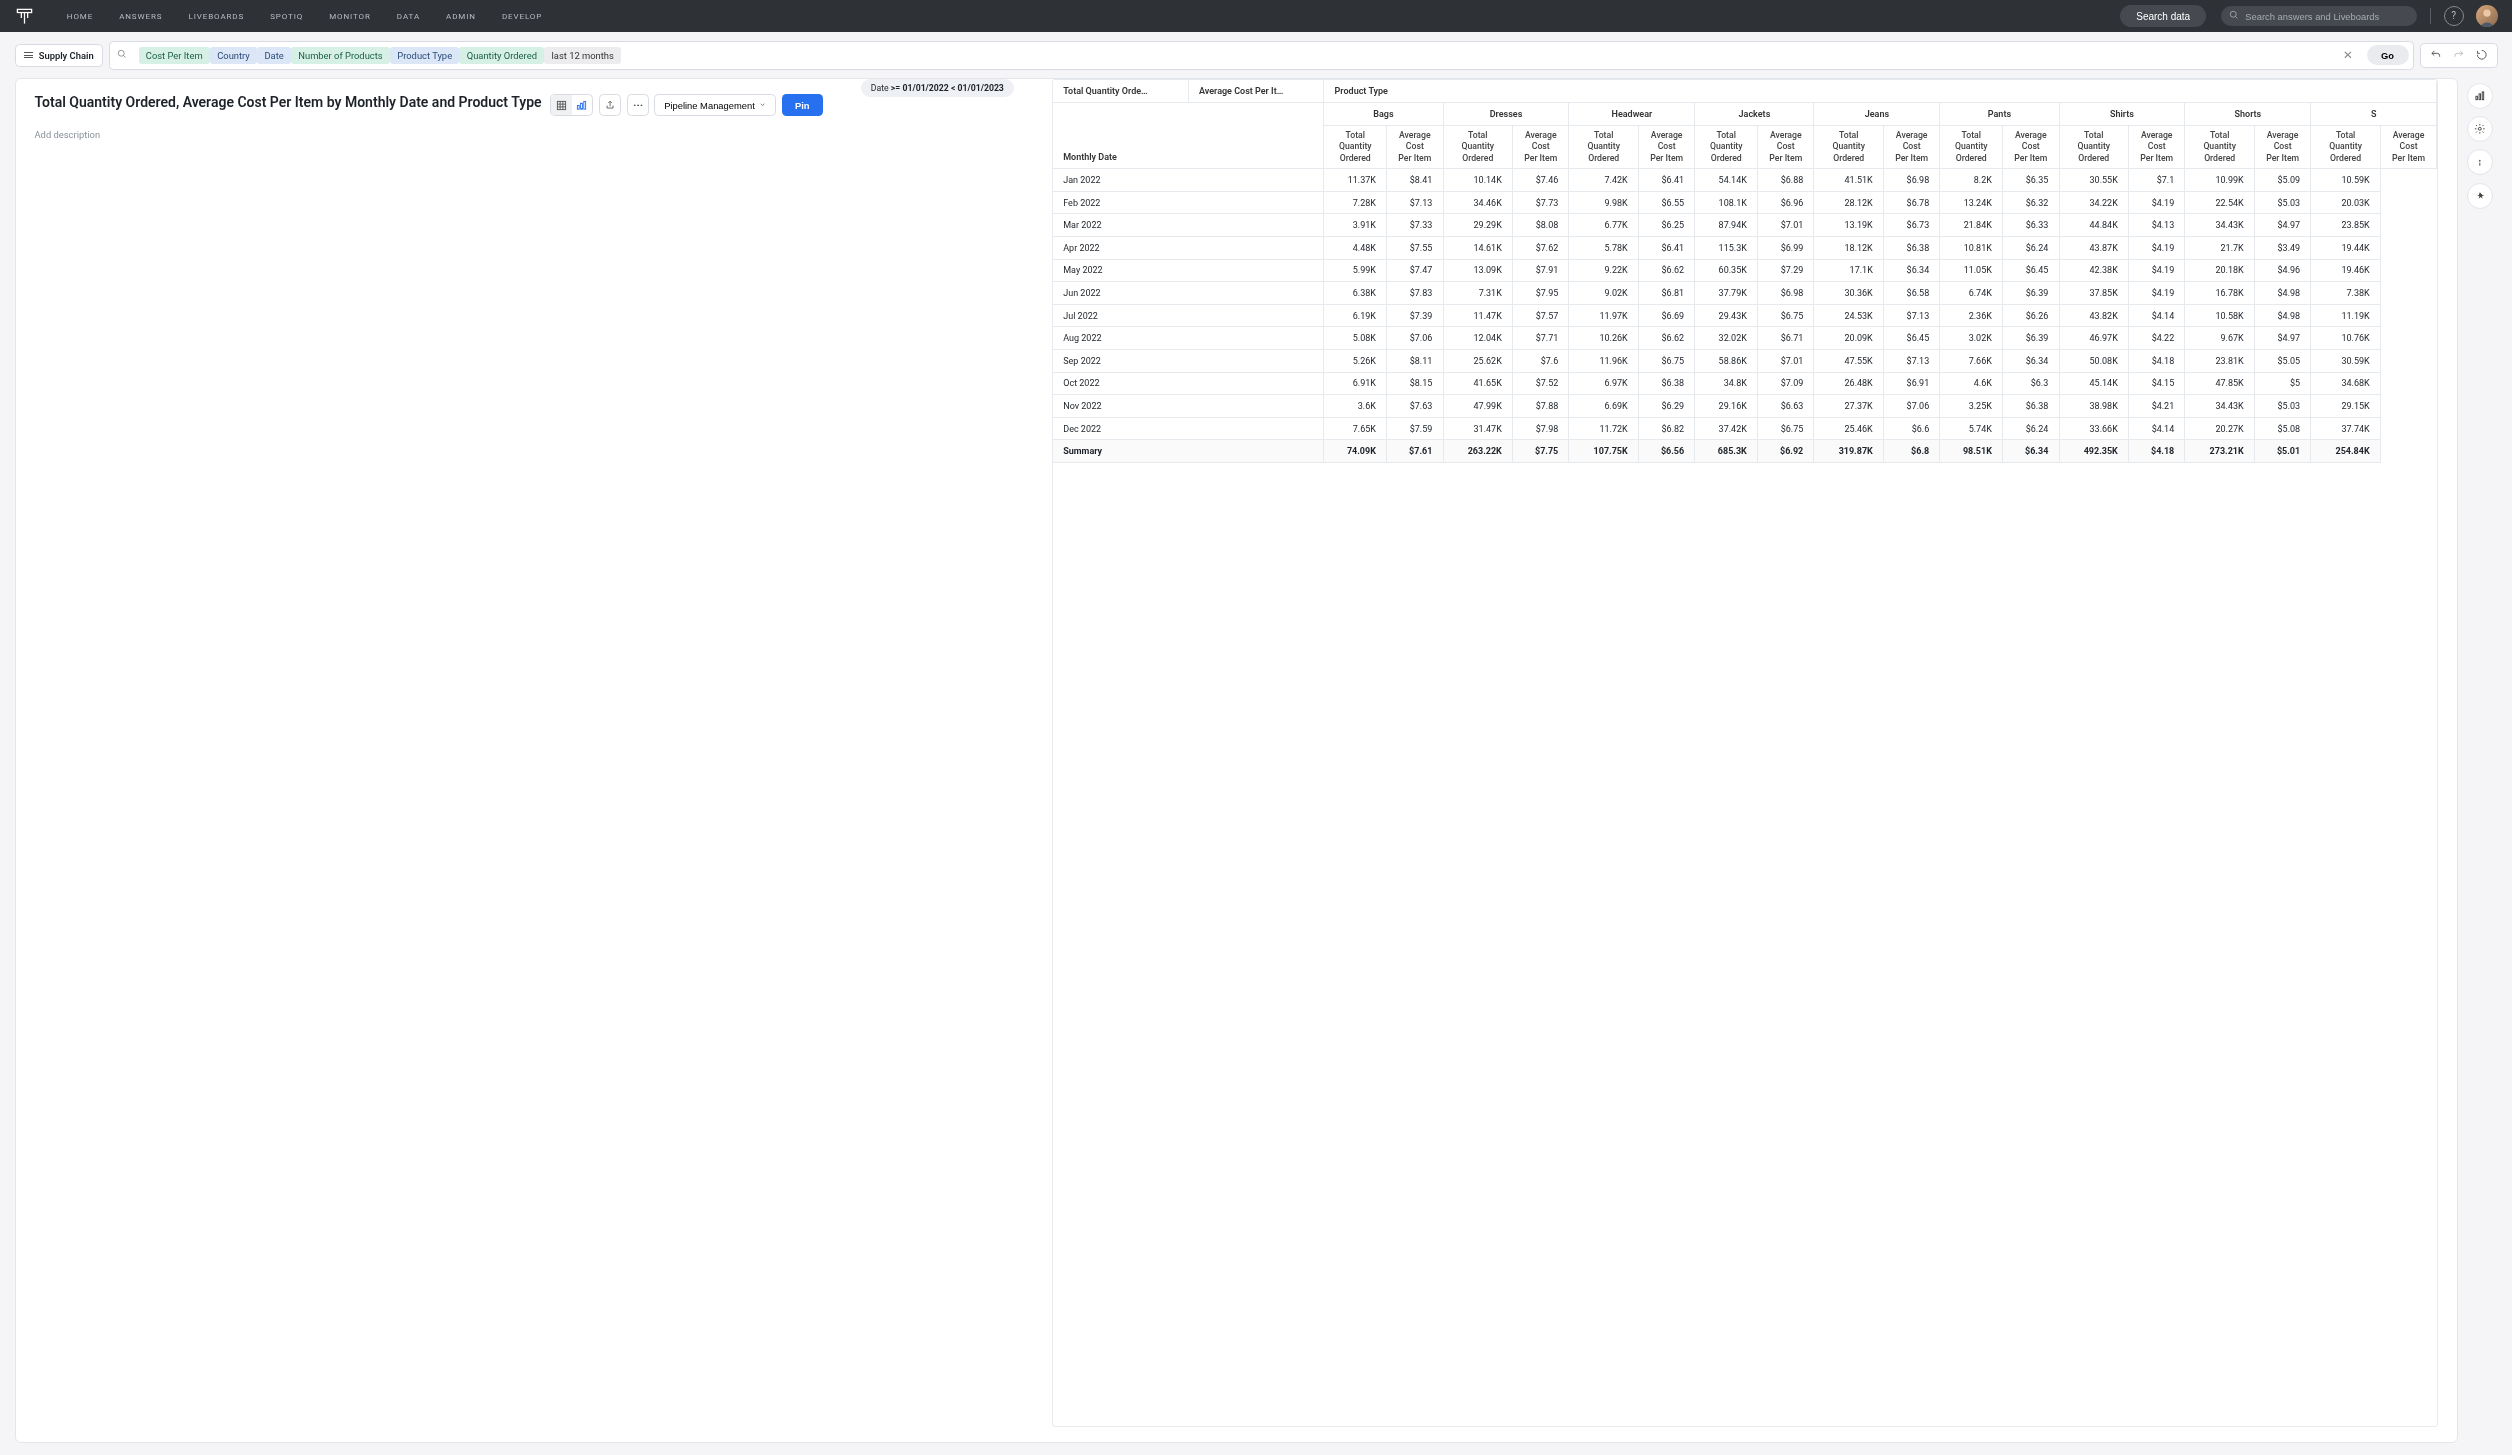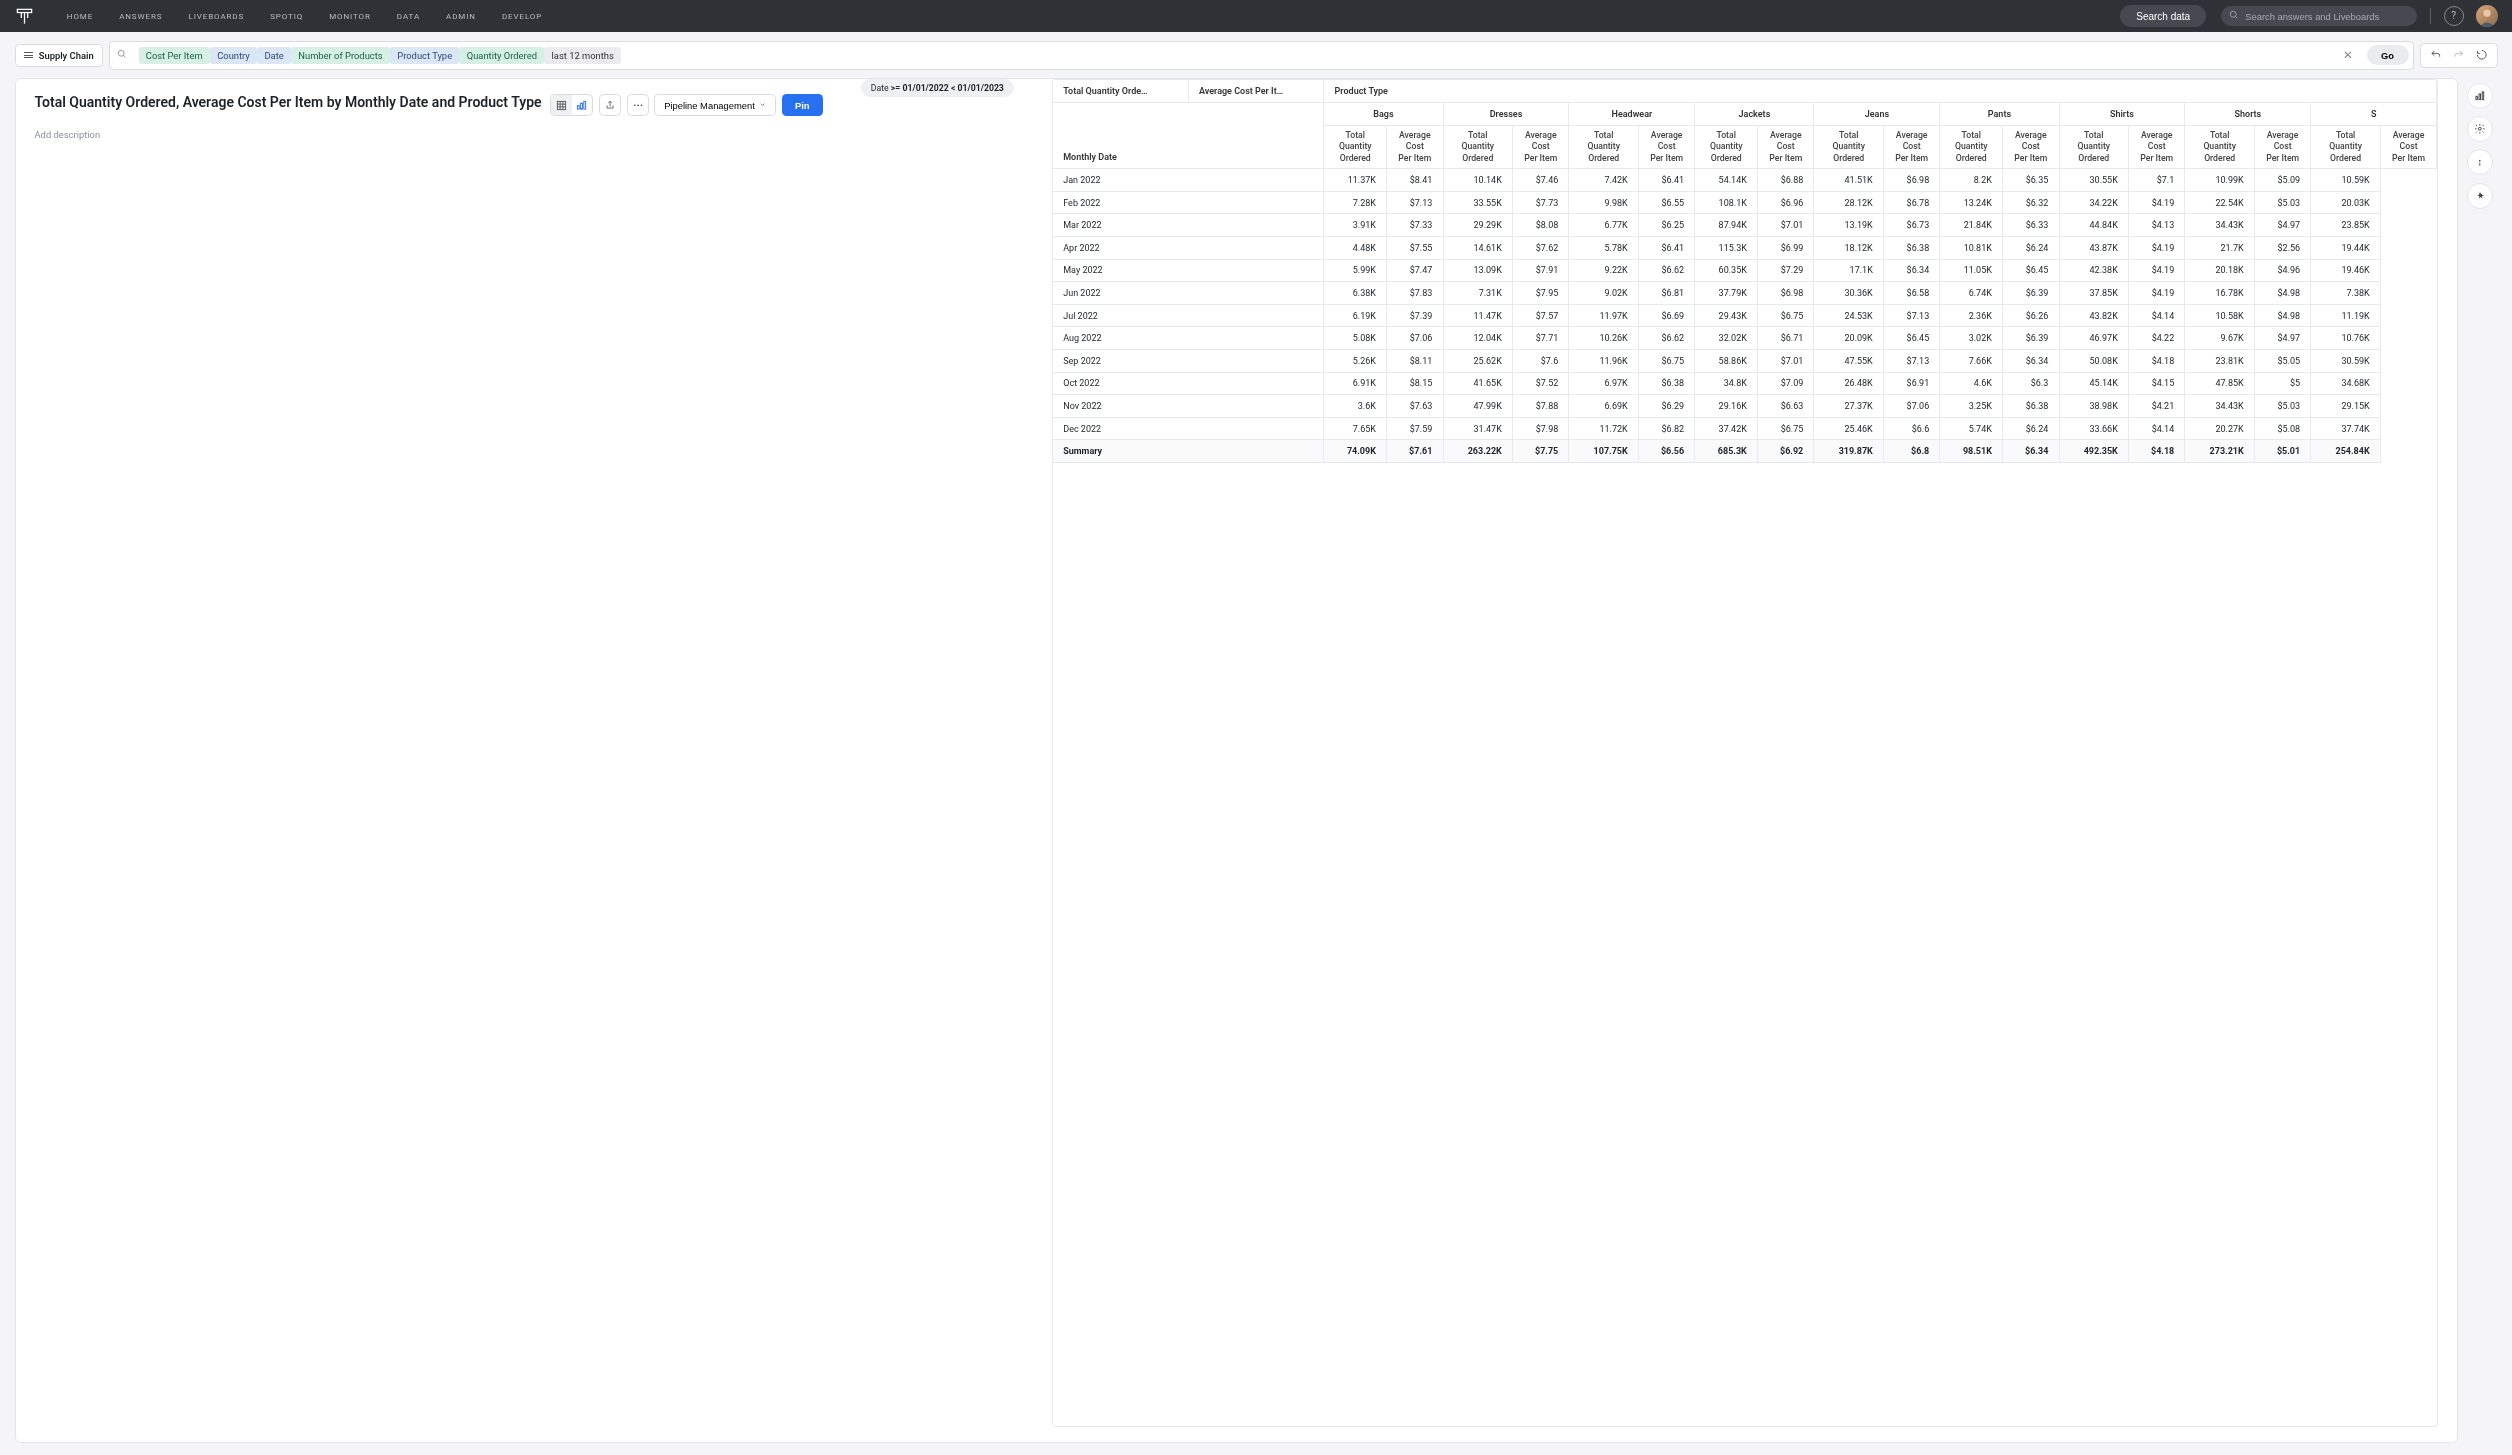--- a/index.html
+++ b/index.html
@@ -280,21 +280,21 @@
               <td class="num">30.55K</td>
               <td class="num">$7.1</td>
               <td class="num">10.99K</td>
               <td class="num">$5.09</td>
               <td class="num">10.59K</td>
             </tr>
             <tr>
               <td class="month" colspan="2">Feb 2022</td>
               <td class="num">7.28K</td>
               <td class="num">$7.13</td>
-              <td class="num">33.55K</td>
+              <td class="num">34.46K</td>
               <td class="num">$7.73</td>
               <td class="num">9.98K</td>
               <td class="num">$6.55</td>
               <td class="num">108.1K</td>
               <td class="num">$6.96</td>
               <td class="num">28.12K</td>
               <td class="num">$6.78</td>
               <td class="num">13.24K</td>
               <td class="num">$6.32</td>
               <td class="num">34.22K</td>
@@ -333,21 +333,21 @@
               <td class="num">$6.41</td>
               <td class="num">115.3K</td>
               <td class="num">$6.99</td>
               <td class="num">18.12K</td>
               <td class="num">$6.38</td>
               <td class="num">10.81K</td>
               <td class="num">$6.24</td>
               <td class="num">43.87K</td>
               <td class="num">$4.19</td>
               <td class="num">21.7K</td>
-              <td class="num">$2.56</td>
+              <td class="num">$3.49</td>
               <td class="num">19.44K</td>
             </tr>
             <tr>
               <td class="month" colspan="2">May 2022</td>
               <td class="num">5.99K</td>
               <td class="num">$7.47</td>
               <td class="num">13.09K</td>
               <td class="num">$7.91</td>
               <td class="num">9.22K</td>
               <td class="num">$6.62</td>

